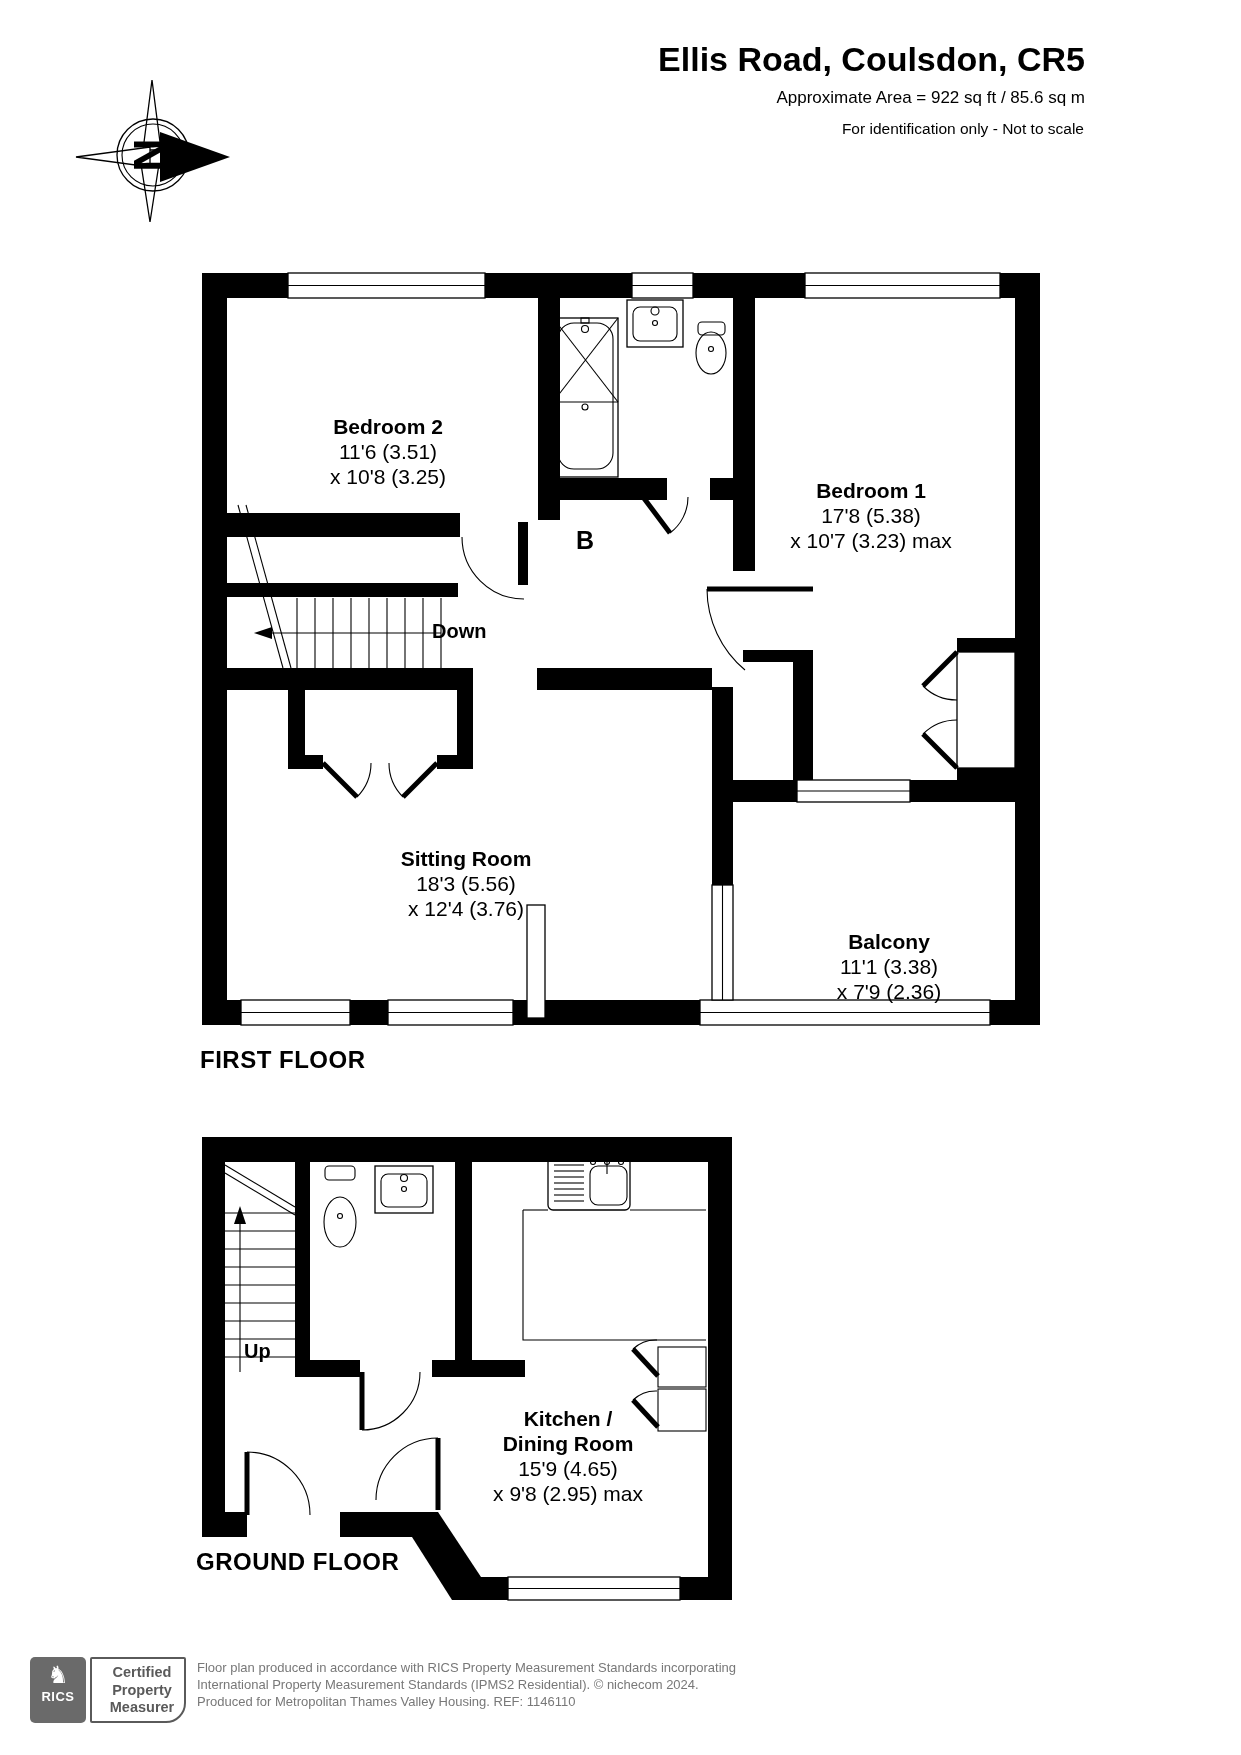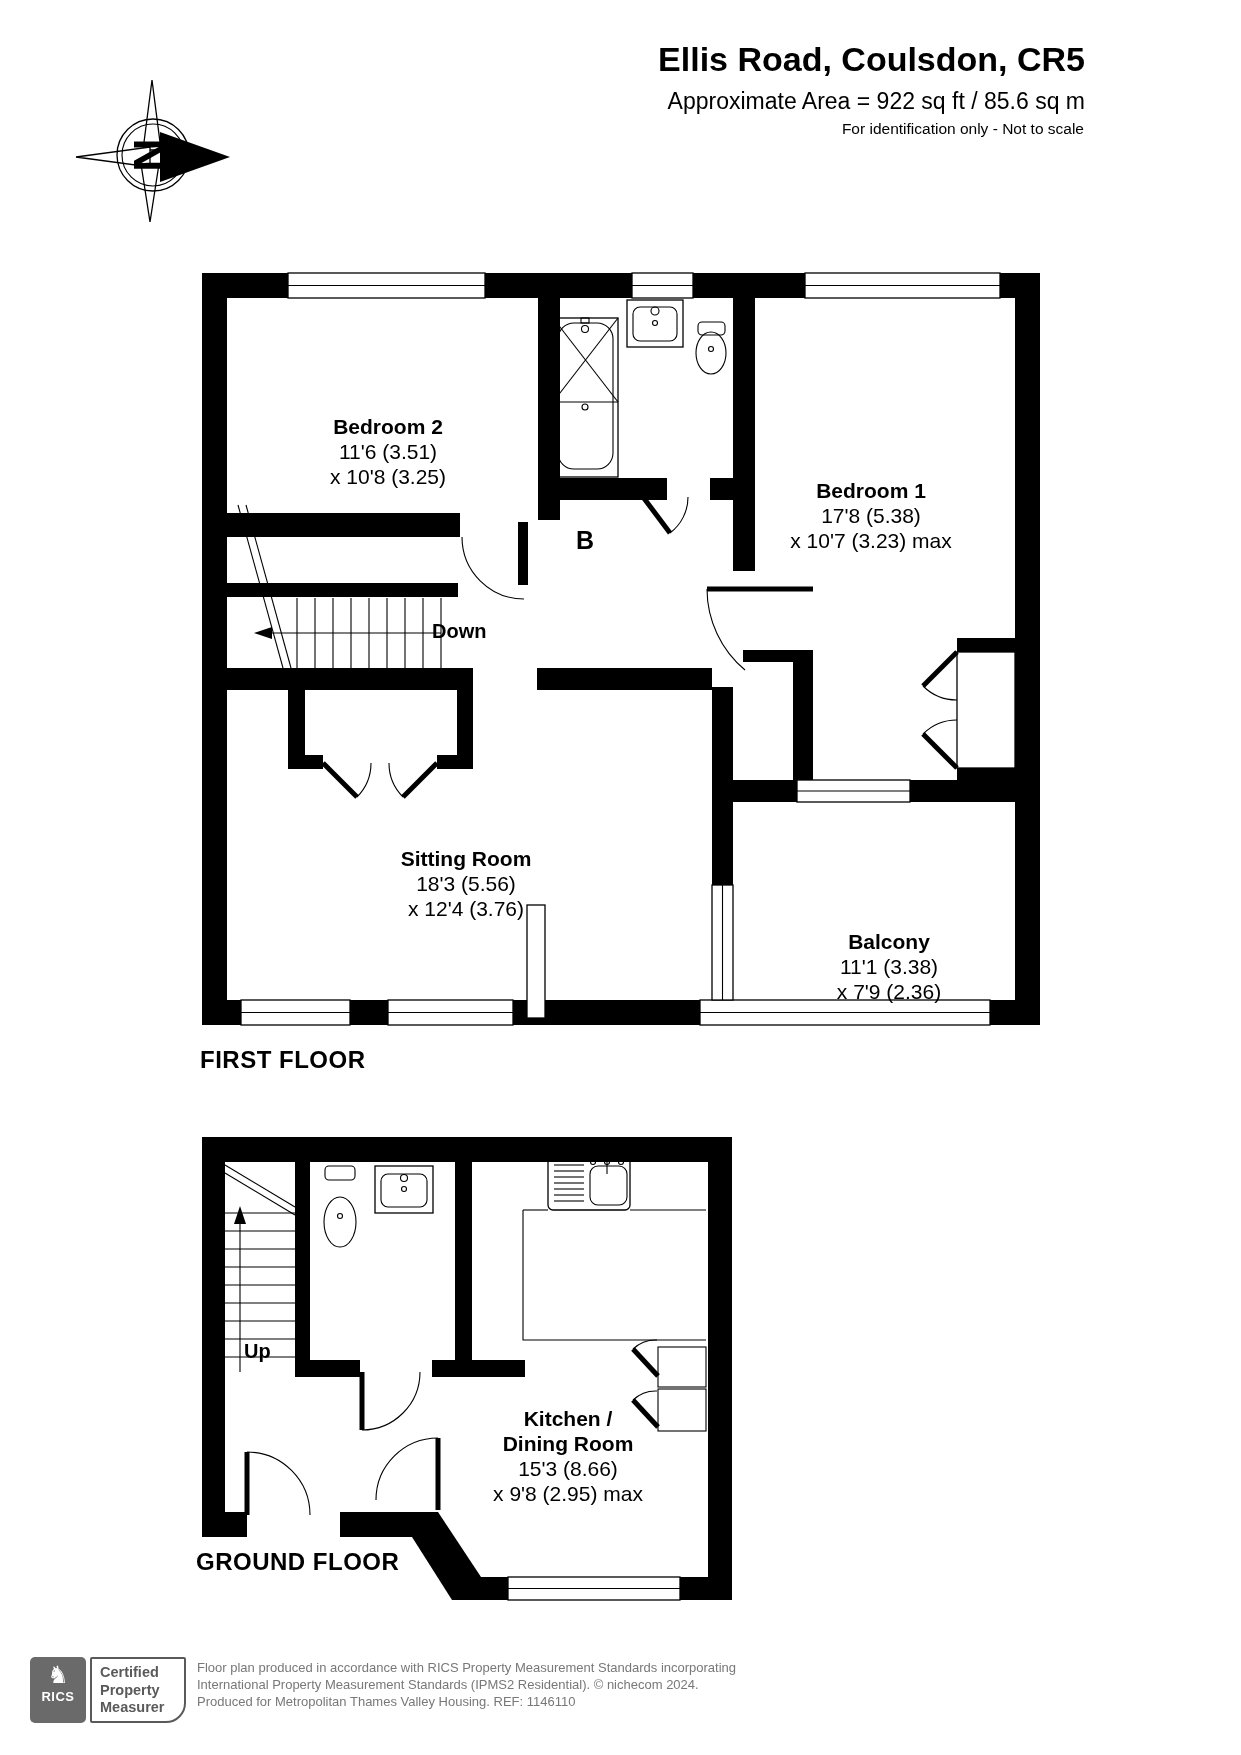--- a/index.html
+++ b/index.html
@@ -9,30 +9,30 @@
   .ln{fill:none;stroke:#000;stroke-width:1.3;}
   .thin{fill:none;stroke:#000;stroke-width:1.1;}
   .win{fill:#fff;stroke:#000;stroke-width:1.3;}
   .wh{fill:#fff;stroke:#000;stroke-width:1.3;}
   .leaf{fill:none;stroke:#000;stroke-width:5;}
   .arc{fill:none;stroke:#000;stroke-width:1.1;}
   .txt{position:absolute;white-space:nowrap;}
   .room-label{position:absolute;text-align:center;font-size:21px;line-height:25px;}
   .room-label .rn{font-weight:bold;}
   .hdr-title{top:40px;right:156px;font-size:34px;font-weight:bold;}
-  .hdr-area{top:88px;right:156px;font-size:23px;margin-left:15px;}
+  .hdr-area{top:88px;right:156px;font-size:17px;margin-left:15px;}
   .hdr-disc{top:120px;right:157px;font-size:15.5px;}
   .floor-cap{font-weight:bold;font-size:24px;letter-spacing:0.5px;}
   .stair-cap{font-weight:bold;font-size:20px;}
   .b-cap{font-weight:bold;font-size:25px;}
   .footer-text{position:absolute;left:197px;top:1659px;font-size:13px;line-height:17px;color:#787878;}
   .rics-box{position:absolute;left:30px;top:1657px;width:56px;height:66px;background:#6a6a6a;border-radius:5px;color:#fff;text-align:center;}
   .rics-box .knight{font-size:24px;line-height:30px;margin-top:3px;}
   .rics-box .rics-word{font-size:13px;font-weight:bold;letter-spacing:0.5px;line-height:14px;}
-  .cpm-box{position:absolute;left:90px;top:1657px;width:96px;height:66px;border:2.5px solid #5a5a5a;border-radius:2px 2px 20px 2px;box-sizing:border-box;padding:5px 0 0 8px;color:#5a5a5a;font-size:14.5px;line-height:17.5px;font-weight:bold;background:#fff;}
+  .cpm-box{position:absolute;left:90px;top:1657px;width:96px;height:66px;border:2.5px solid #5a5a5a;border-radius:2px 2px 20px 2px;box-sizing:border-box;padding:5px 0 0 8px;color:#5a5a5a;font-size:14.5px;line-height:17.5px;font-weight:bold;background:#fff;text-align:center;}
 </style>
 </head>
 <body>
 
 <svg width="1241" height="1755" viewBox="0 0 1241 1755">
 
   <g>
     <polygon class="wh" points="152,80 143,150 161,150"></polygon>
     <polygon class="wh" points="76,157 150,147 150,167"></polygon>
     <polygon class="wh" points="150,222 141,164 159,164"></polygon>
@@ -282,21 +282,21 @@
 
 <div class="txt b-cap" style="left:576px;top:526px;">B</div>
 <div class="txt stair-cap" style="left:432px;top:620px;">Down</div>
 <div class="txt floor-cap" style="left:200px;top:1046px;">FIRST FLOOR</div>
 
 <div class="txt stair-cap" style="left:244px;top:1340px;">Up</div>
 
 <div class="room-label" style="left:438px;top:1406px;width:260px;">
   <div class="rn">Kitchen /</div>
   <div class="rn">Dining Room</div>
-  <div>15'3 (8.66)</div>
+  <div>15'9 (4.65)</div>
   <div>x 9'8 (2.95) max</div>
 </div>
 
 <div class="txt floor-cap" style="left:196px;top:1548px;">GROUND FLOOR</div>
 
 <div class="rics-box">
   <div class="knight">♞</div>
   <div class="rics-word">RICS</div>
 </div>
 <div class="cpm-box">

